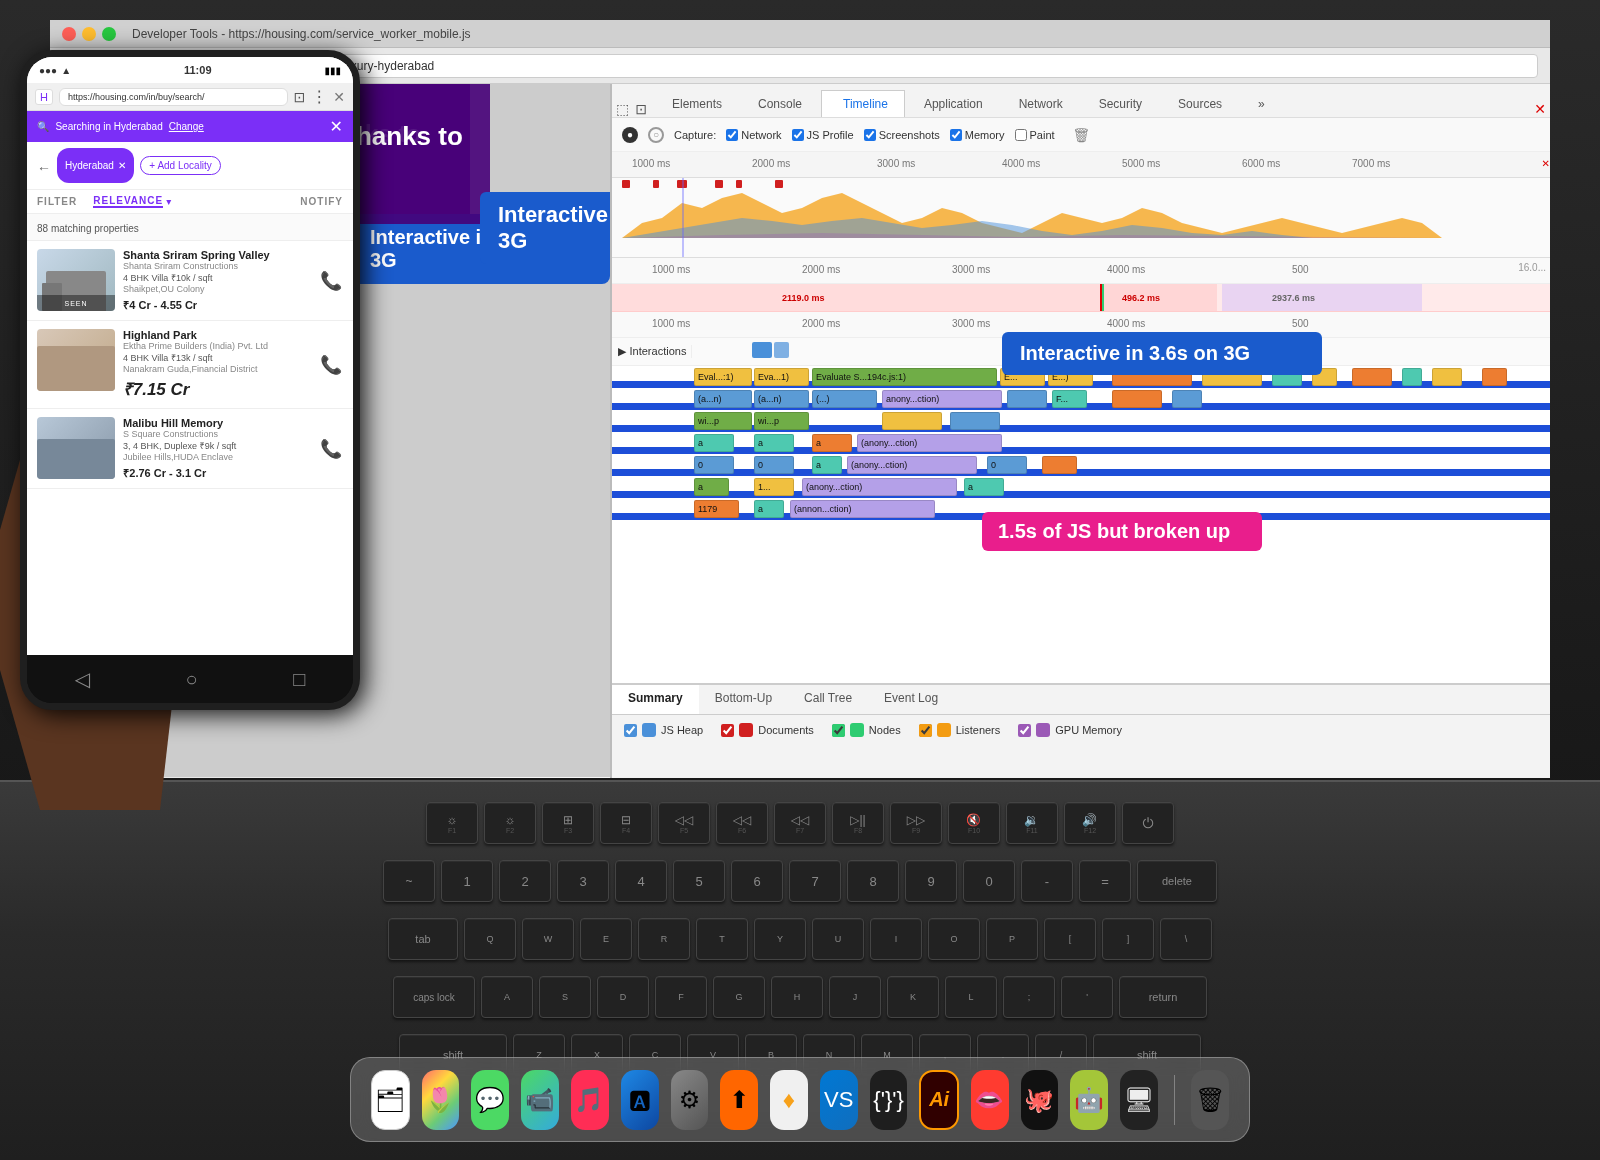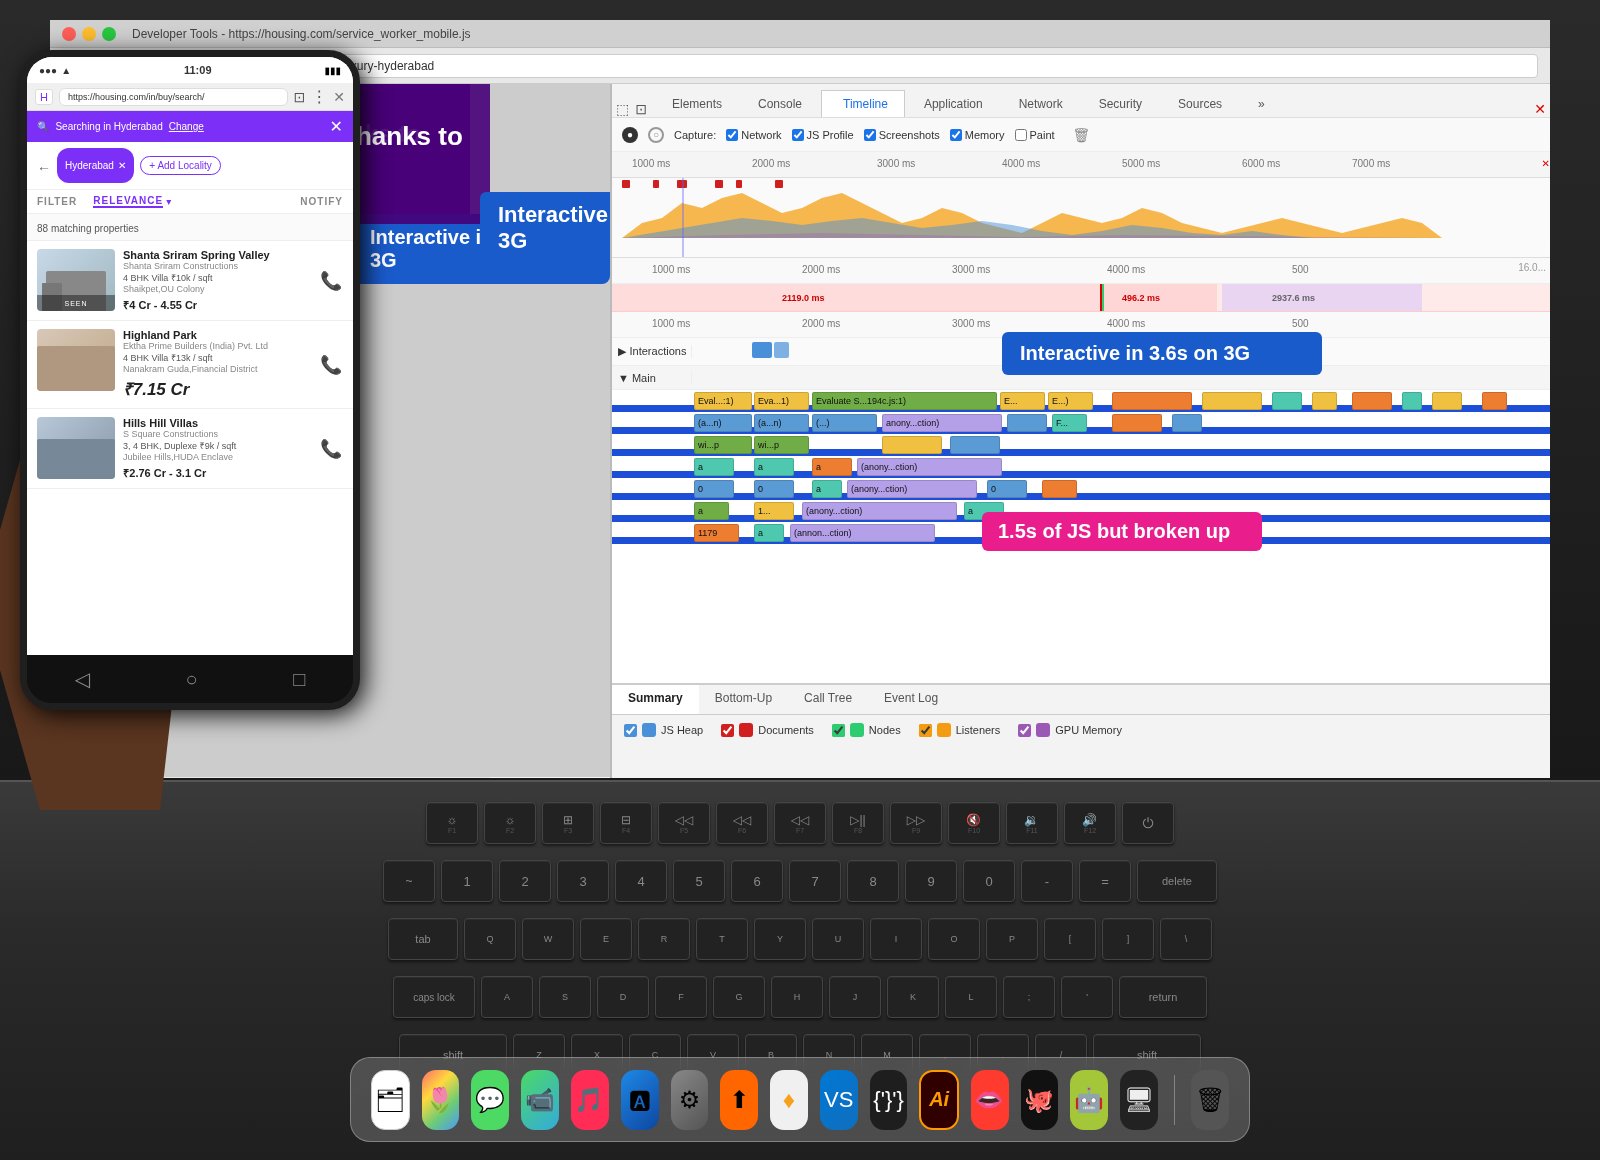--- a/index.html
+++ b/index.html
@@ -495,26 +495,20 @@
         <div class="interactions-label">
           <span>▶ Interactions</span>
         </div>
         <div style="flex:1; height:100%; position:relative;">
 
           <div style="position:absolute; left:60px; top:4px; width:20px; height:16px; background:#4a90d9; border-radius:2px;"></div>
           <div style="position:absolute; left:82px; top:4px; width:15px; height:16px; background:#4a90d9; border-radius:2px; opacity:0.7;"></div>
         </div>
       </div>
 
-      <div class="main-section">
-        <div class="main-label">
-          <span>▼ Main</span>
-        </div>
-        <div style="flex:1;"></div>
-      </div>
 
       <div style="flex:1; overflow:hidden; position:relative;">
 
         <div class="perf-row">
           <div class="perf-row-label"></div>
           <div class="perf-row-content">
             <div class="block fc-yellow" style="left:2px; width:58px;">Eval...:1)</div>
             <div class="block fc-yellow" style="left:62px; width:55px;">Eva...1)</div>
             <div class="block fc-green" style="left:120px; width:185px;">Evaluate S...194c.js:1)</div>
             <div class="block fc-yellow" style="left:308px; width:45px;">E...</div>
@@ -748,21 +742,21 @@
           <div style="font-size:17px; font-weight:bold; color:#222; margin-top:3px;font-style:italic;">₹7.15 Cr</div>
         </div>
         <span style="color:#4caf50; font-size:18px; align-self:center;">📞</span>
       </div>
 
       <div style="display:flex; padding:8px 10px; gap:8px; border-bottom:1px solid #eee; background:white;">
         <div style="width:78px; height:62px; background:linear-gradient(135deg,#b8c8d8,#8898a8); border-radius:4px; position:relative; flex-shrink:0; overflow:hidden;">
           <div style="position:absolute; bottom:0; width:100%; height:40px; background:#778899; border-radius:2px 2px 0 0;"></div>
         </div>
         <div style="flex:1;">
-          <div style="font-size:11px; font-weight:bold; color:#222;">Hills Hill Villas</div>
+          <div style="font-size:11px; font-weight:bold; color:#222;">Malibu Hill Memory</div>
           <div style="font-size:9px; color:#888;">S Square Constructions</div>
           <div style="font-size:9px; color:#555;">
             <span>3, 4 BHK, Duplexe</span>
             <span>₹9k / sqft</span>
           </div>
           <div style="font-size:9px; color:#888;">Jubilee Hills,HUDA Enclave</div>
           <div style="font-size:11px; font-weight:bold; color:#222; margin-top:3px;">₹2.76 Cr - 3.1 Cr</div>
         </div>
         <span style="color:#4caf50; font-size:18px; align-self:center;">📞</span>
       </div>

